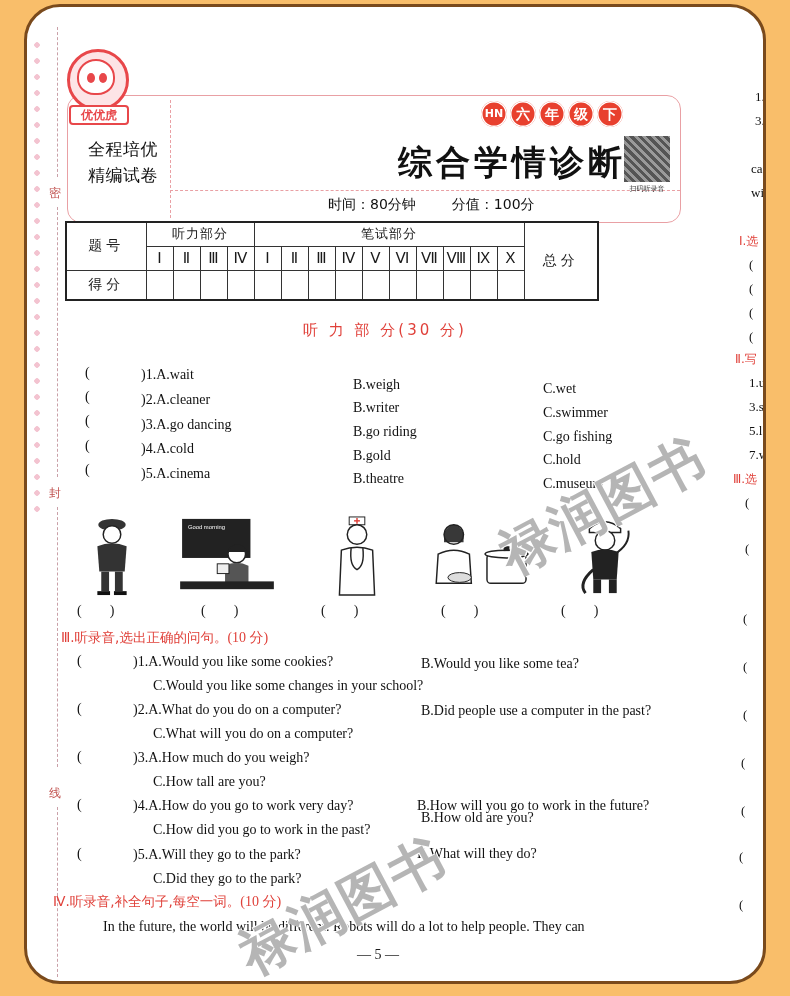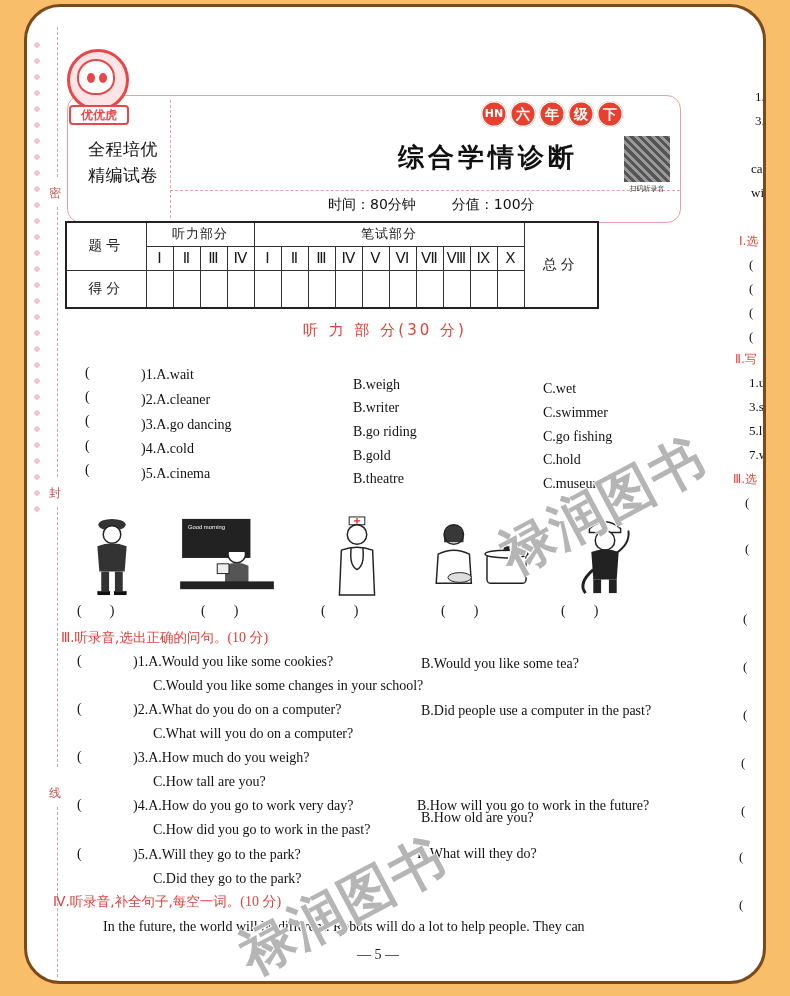--- a/index.html
+++ b/index.html
@@ -50,21 +50,21 @@
   }
   .header-left-divider { position: absolute; left: 102px; top: 4px; bottom: 4px;
     border-left: 1.5px dashed #e9a0a4; }
   .header-bottom-divider { position: absolute; left: 102px; right: 0; top: 94px;
     border-top: 1.5px dashed #e9a0a4; }
   .series-text { position: absolute; left: 12px; top: 40px; width: 86px;
     font-family: "DejaVu Sans", sans-serif; font-size: 17px; line-height: 26px;
     text-align: center; color: #111; letter-spacing: 0.5px; }
   .title-en { position: absolute; left: 182px; top: 42px; font-size: 28px;
     font-weight: bold; font-family: "Liberation Serif", serif; color: #111; }
-  .title-cn { position: absolute; left: 330px; top: 44px; font-size: 26px;
+  .title-cn { position: absolute; left: 330px; top: 44px; font-size: 34px;
     font-weight: bold; font-family: "DejaVu Sans", sans-serif; color: #111;
     letter-spacing: 4px; }
   .meta-line { position: absolute; left: 260px; top: 100px;
     font-family: "DejaVu Sans", sans-serif; font-size: 14px; color: #111; }
   .meta-line span + span { margin-left: 36px; }
   .badges { position: absolute; left: 480px; top: 100px; display: flex; gap: 3px; }
   .badge { width: 26px; height: 26px; border-radius: 50%; background: #e8402e;
     color: #fff; font-size: 14px; font-weight: bold; text-align: center;
     line-height: 26px; font-family: "DejaVu Sans", sans-serif;
     box-shadow: 0 0 0 1.5px #fff inset; }
@@ -176,21 +176,21 @@
       <td class="roman">Ⅱ</td>
       <td class="roman">Ⅲ</td>
       <td class="roman">Ⅳ</td>
       <td class="roman">Ⅴ</td>
       <td class="roman">Ⅵ</td>
       <td class="roman">Ⅶ</td>
       <td class="roman">Ⅷ</td>
       <td class="roman">Ⅸ</td>
       <td class="roman">Ⅹ</td>
     </tr>
-    <tr style="height:38px;">
+    <tr style="height:30px;">
       <td class="hdr">得分</td>
       <td></td>
           <td></td>
       <td></td>
           <td></td>
       <td></td>
           <td></td>
       <td></td>
           <td></td>
       <td></td>

